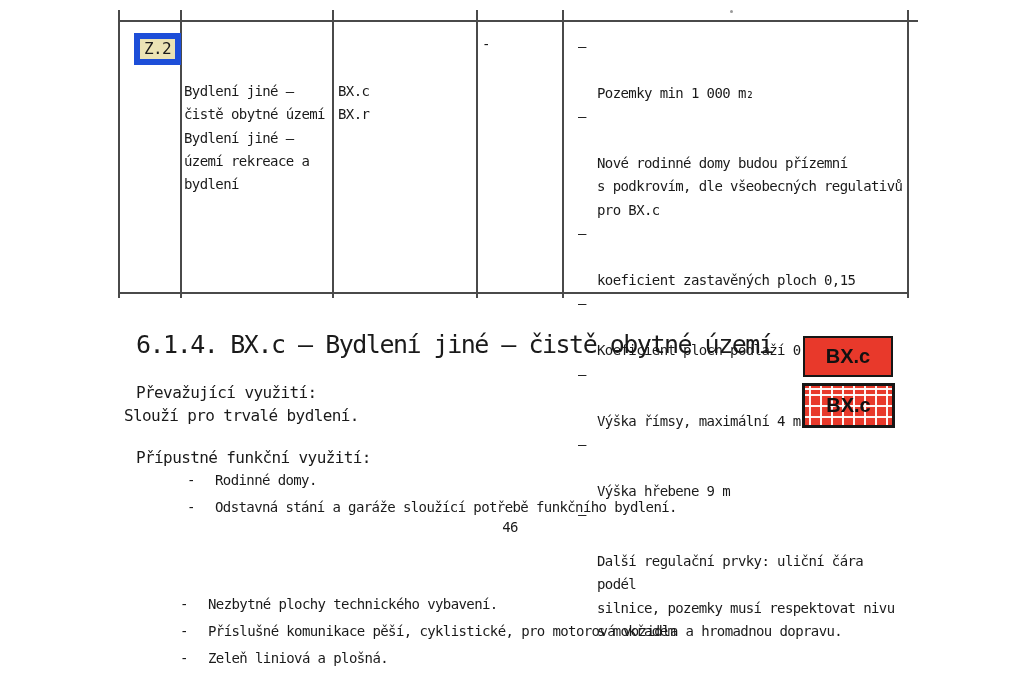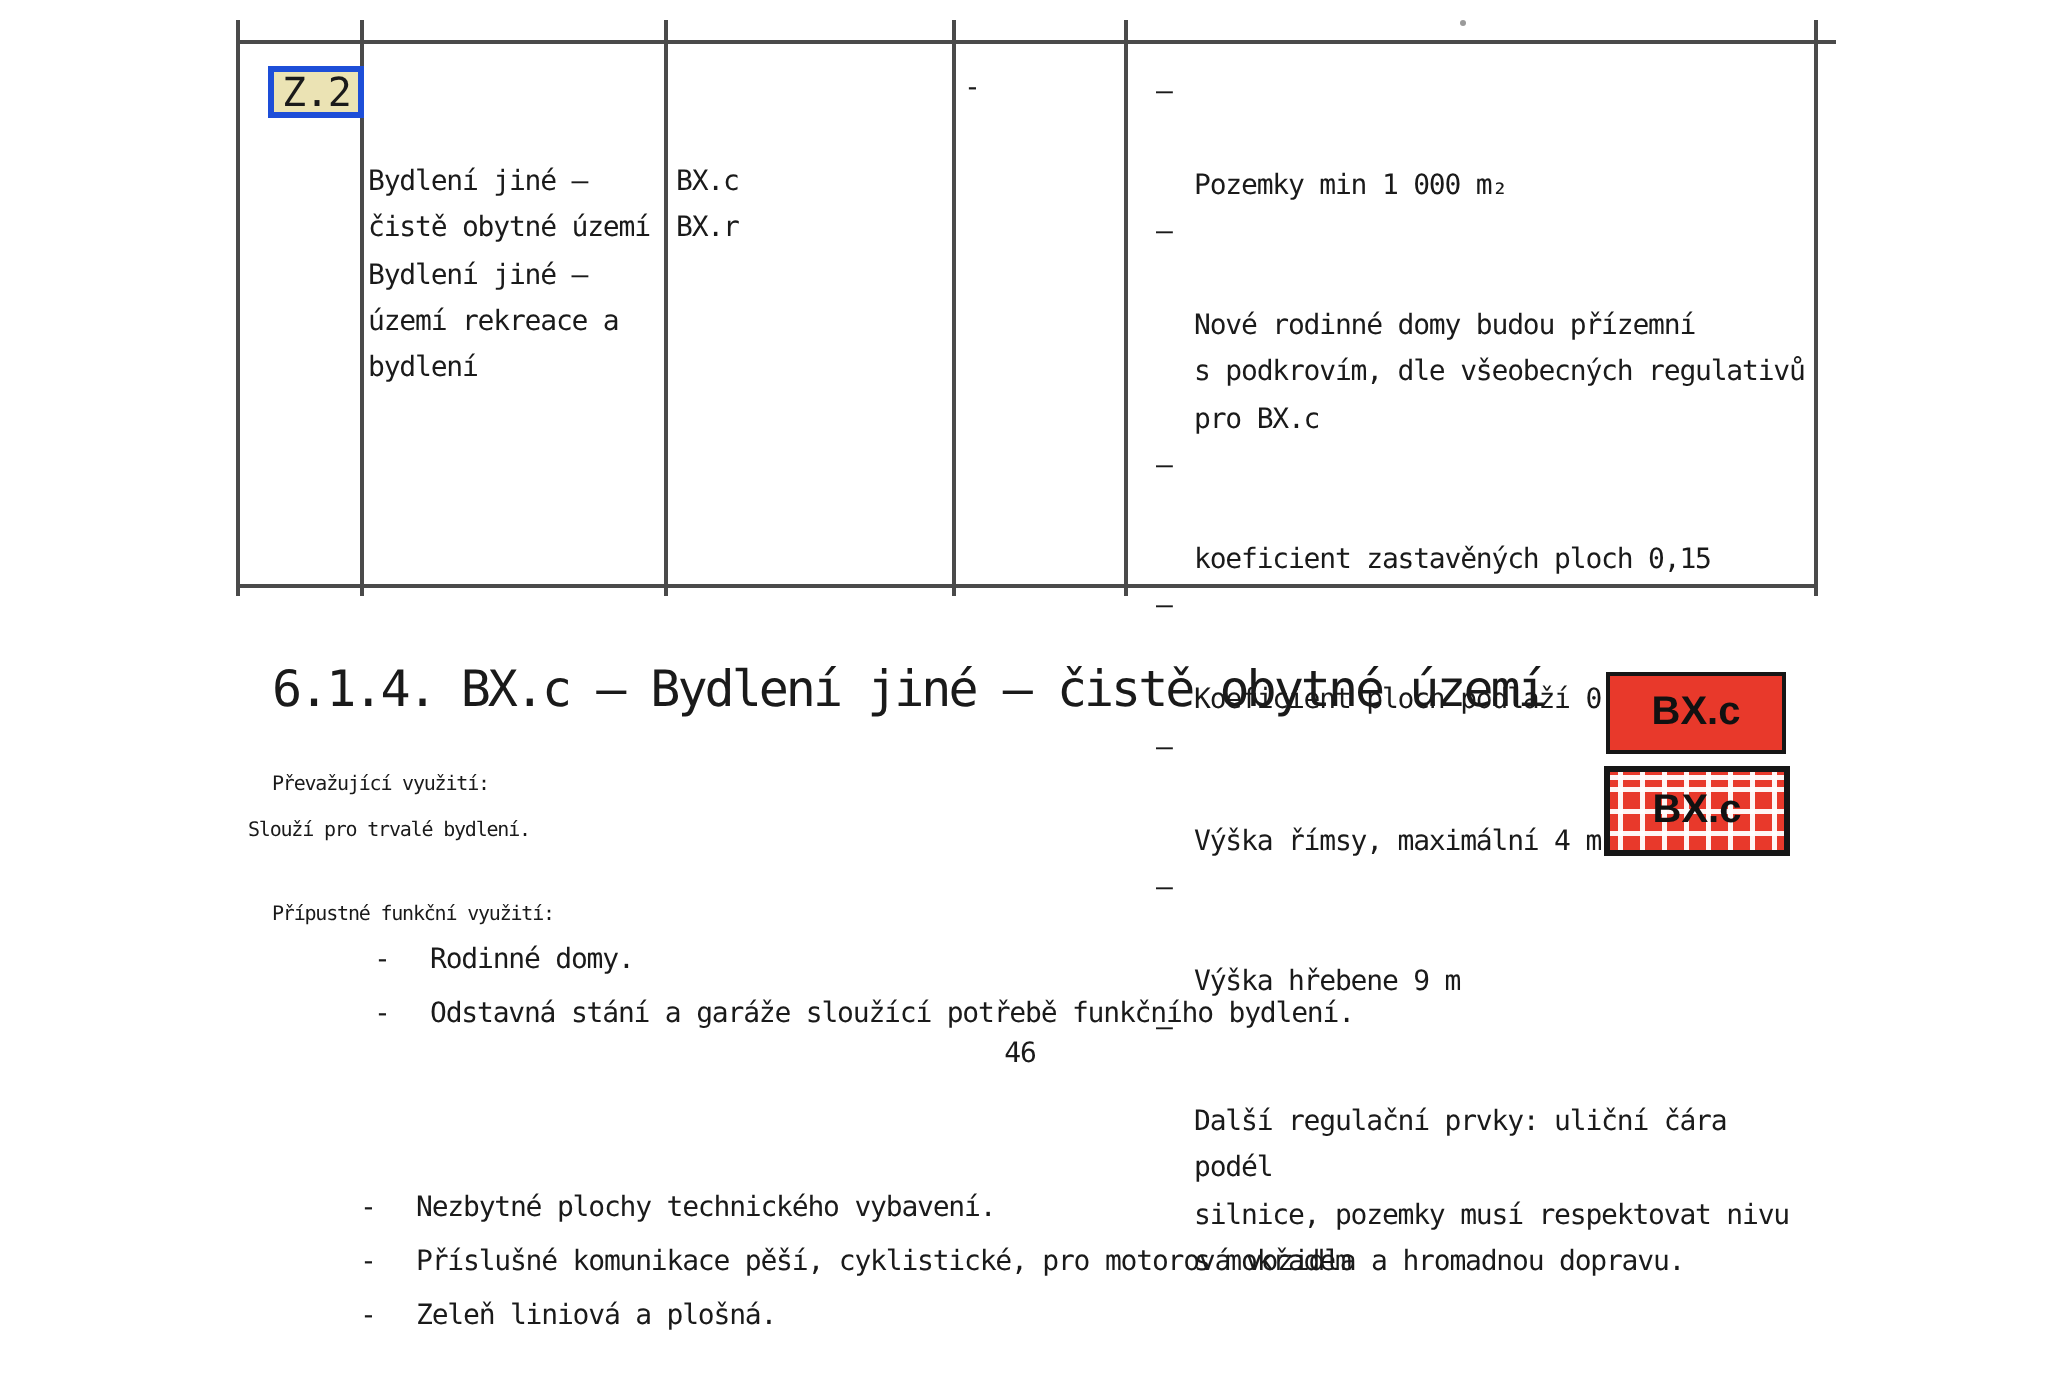--- a/index.html
+++ b/index.html
@@ -8,31 +8,31 @@
     font-family:"DejaVu Sans Mono", monospace;color:#1a1a1a;
   }
   
   .vline{position:absolute;width:1.5px;background:#4a4a4a;}
   .hline{position:absolute;height:2px;background:#4a4a4a;}
   .artifact-dot{position:absolute;width:3px;height:3px;background:#9a9a9a;border-radius:50%;}
   
   .cell-text{position:absolute;font-size:14px;letter-spacing:-0.6px;line-height:23.4px;white-space:pre-line;}
   .code-chip{
     position:absolute;left:134px;top:33px;
-    background:#ebe3b4;border:3px solid #1d4ed8;
-    font-size:20px;letter-spacing:-0.6px;padding:0 4px;line-height:20px;
+    background:#ebe3b4;border:6px solid #1d4ed8;
+    font-size:16px;letter-spacing:-0.6px;padding:0 4px;line-height:20px;
   }
   .reg-list{position:absolute;left:578px;top:35px;width:326px;margin:0;padding:0;list-style:none;
     font-size:14px;letter-spacing:-0.6px;line-height:23.4px;}
   .reg-list li{position:relative;padding-left:19px;margin:0;white-space:pre-line;}
   .reg-list .dash{position:absolute;left:0;top:0;}
   
   .h-sec{position:absolute;left:136px;top:330px;font-size:25px;letter-spacing:-1.5px;white-space:nowrap;}
   .h-sec .sec-num{margin-right:13px;}
-  .para{position:absolute;font-size:10px;letter-spacing:-0.6px;line-height:23px;white-space:pre-line;}
+  .para{position:absolute;font-size:16px;letter-spacing:-0.6px;line-height:23px;white-space:pre-line;}
   .plist{position:absolute;margin:0;padding:0;list-style:none;font-size:14px;letter-spacing:-0.6px;line-height:20px;}
   .plist li{position:relative;padding-left:28px;margin:0 0 7px 0;white-space:nowrap;}
   .plist .dash{position:absolute;left:0;top:0;}
   .pagenum{position:absolute;left:470px;top:519px;width:80px;text-align:center;
     font-size:14px;letter-spacing:-0.6px;}
   
   .badge{
     position:absolute;display:flex;align-items:center;justify-content:center;
     font-family:"Liberation Sans", sans-serif;font-weight:bold;font-size:20px;color:#111;
   }

